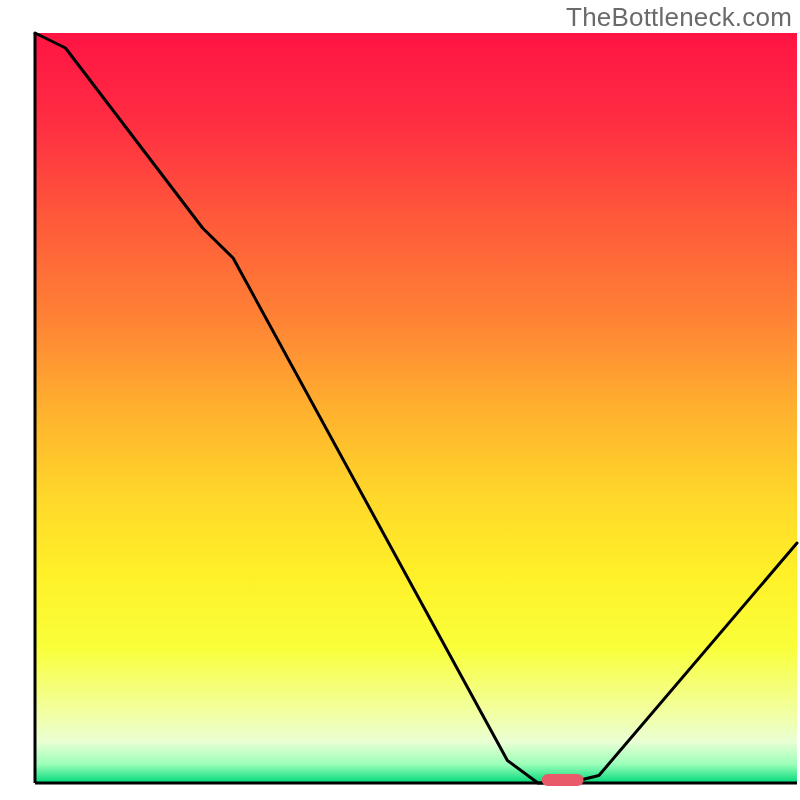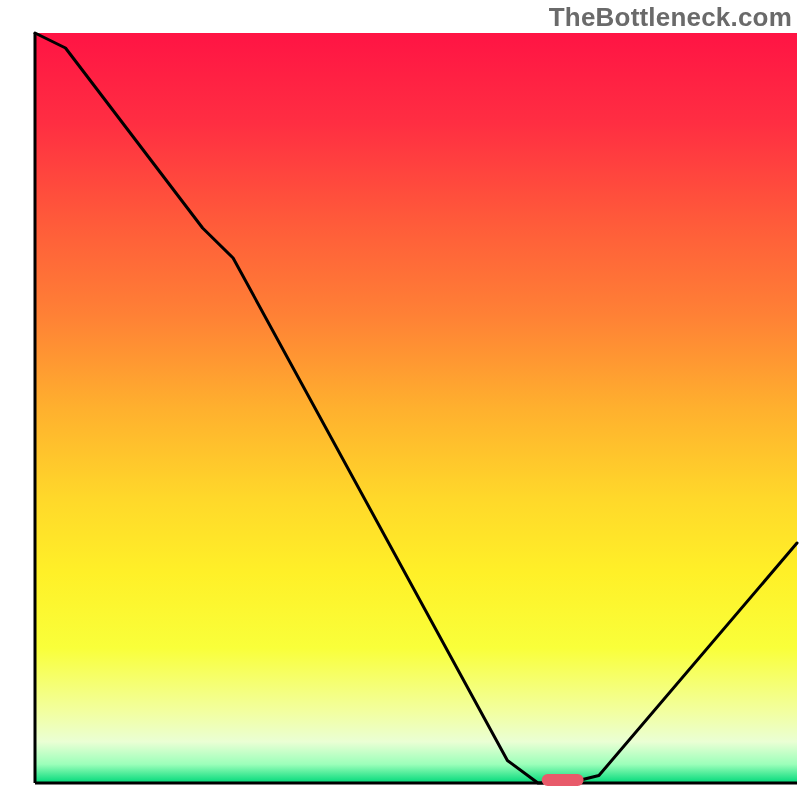--- a/index.html
+++ b/index.html
@@ -14,21 +14,21 @@
   .stage {
     position: relative;
     width: 800px;
     height: 800px;
   }
   .watermark {
     position: absolute;
     top: 2px;
     right: 8px;
     font-size: 26px;
-    font-weight: 700;
+    font-weight: 400;
     color: #6a6a6a;
     letter-spacing: 0.2px;
   }
   svg.plot {
     position: absolute;
     left: 0;
     top: 0;
     width: 800px;
     height: 800px;
   }

